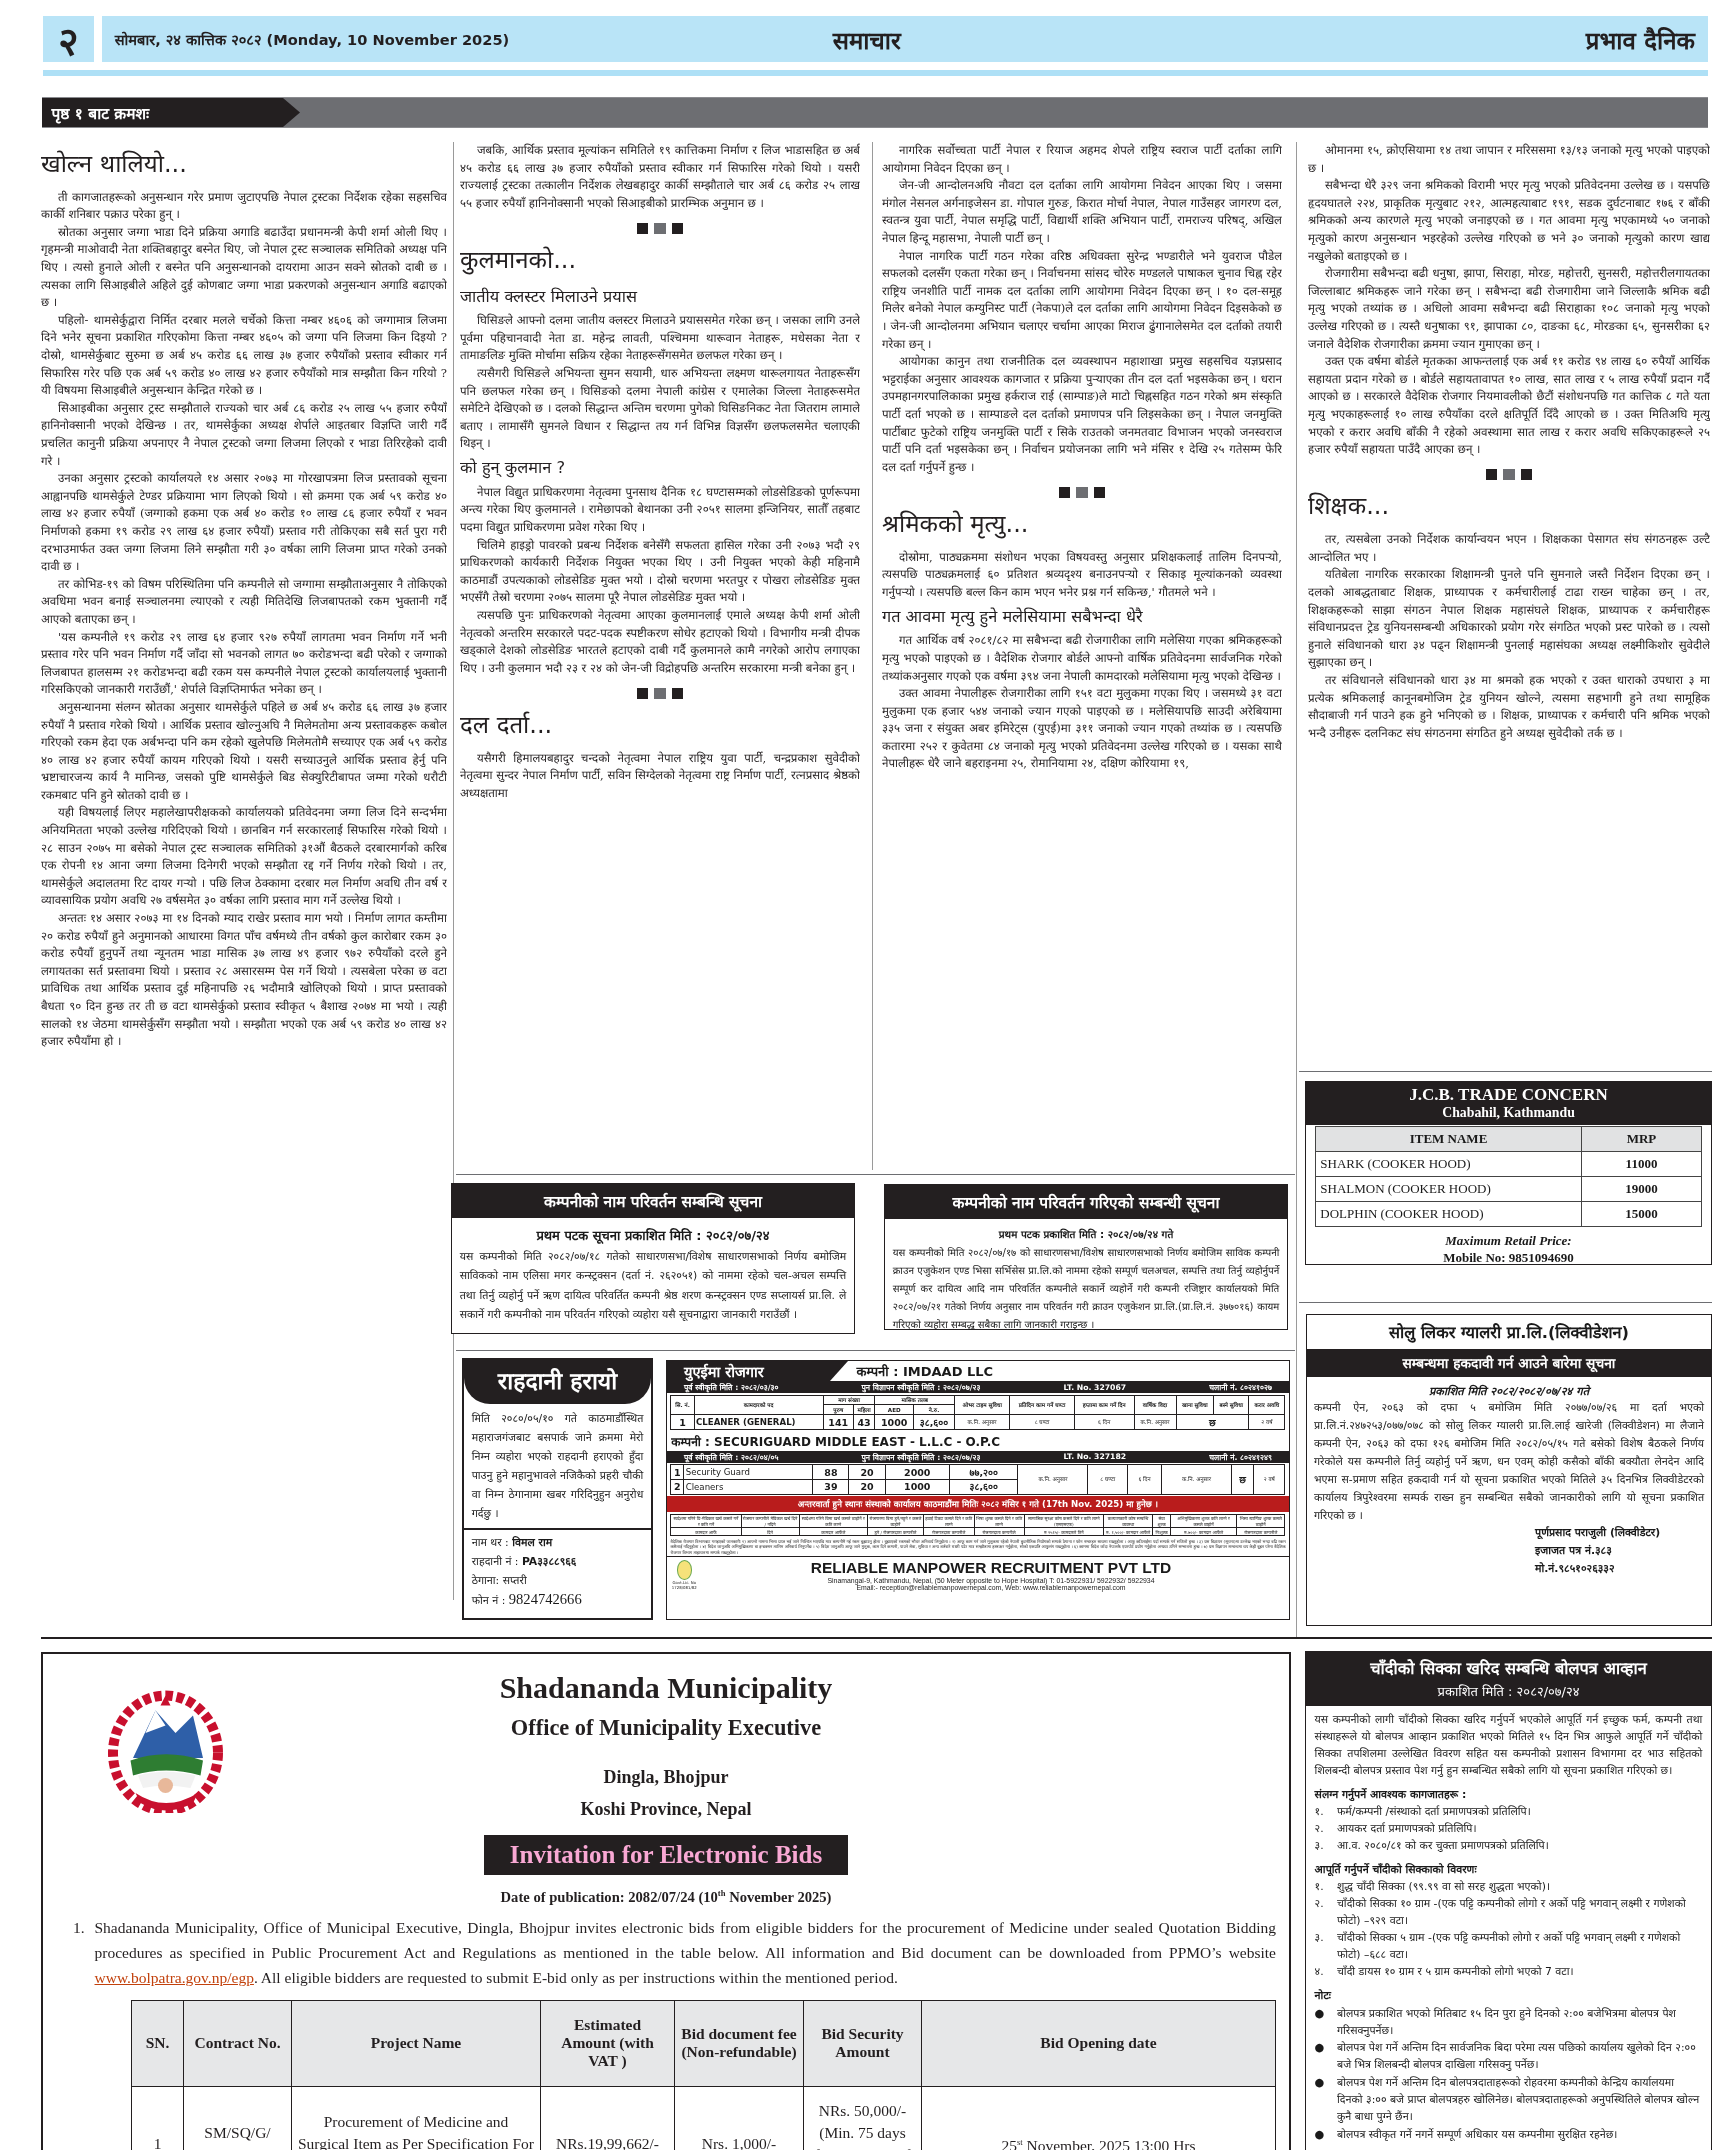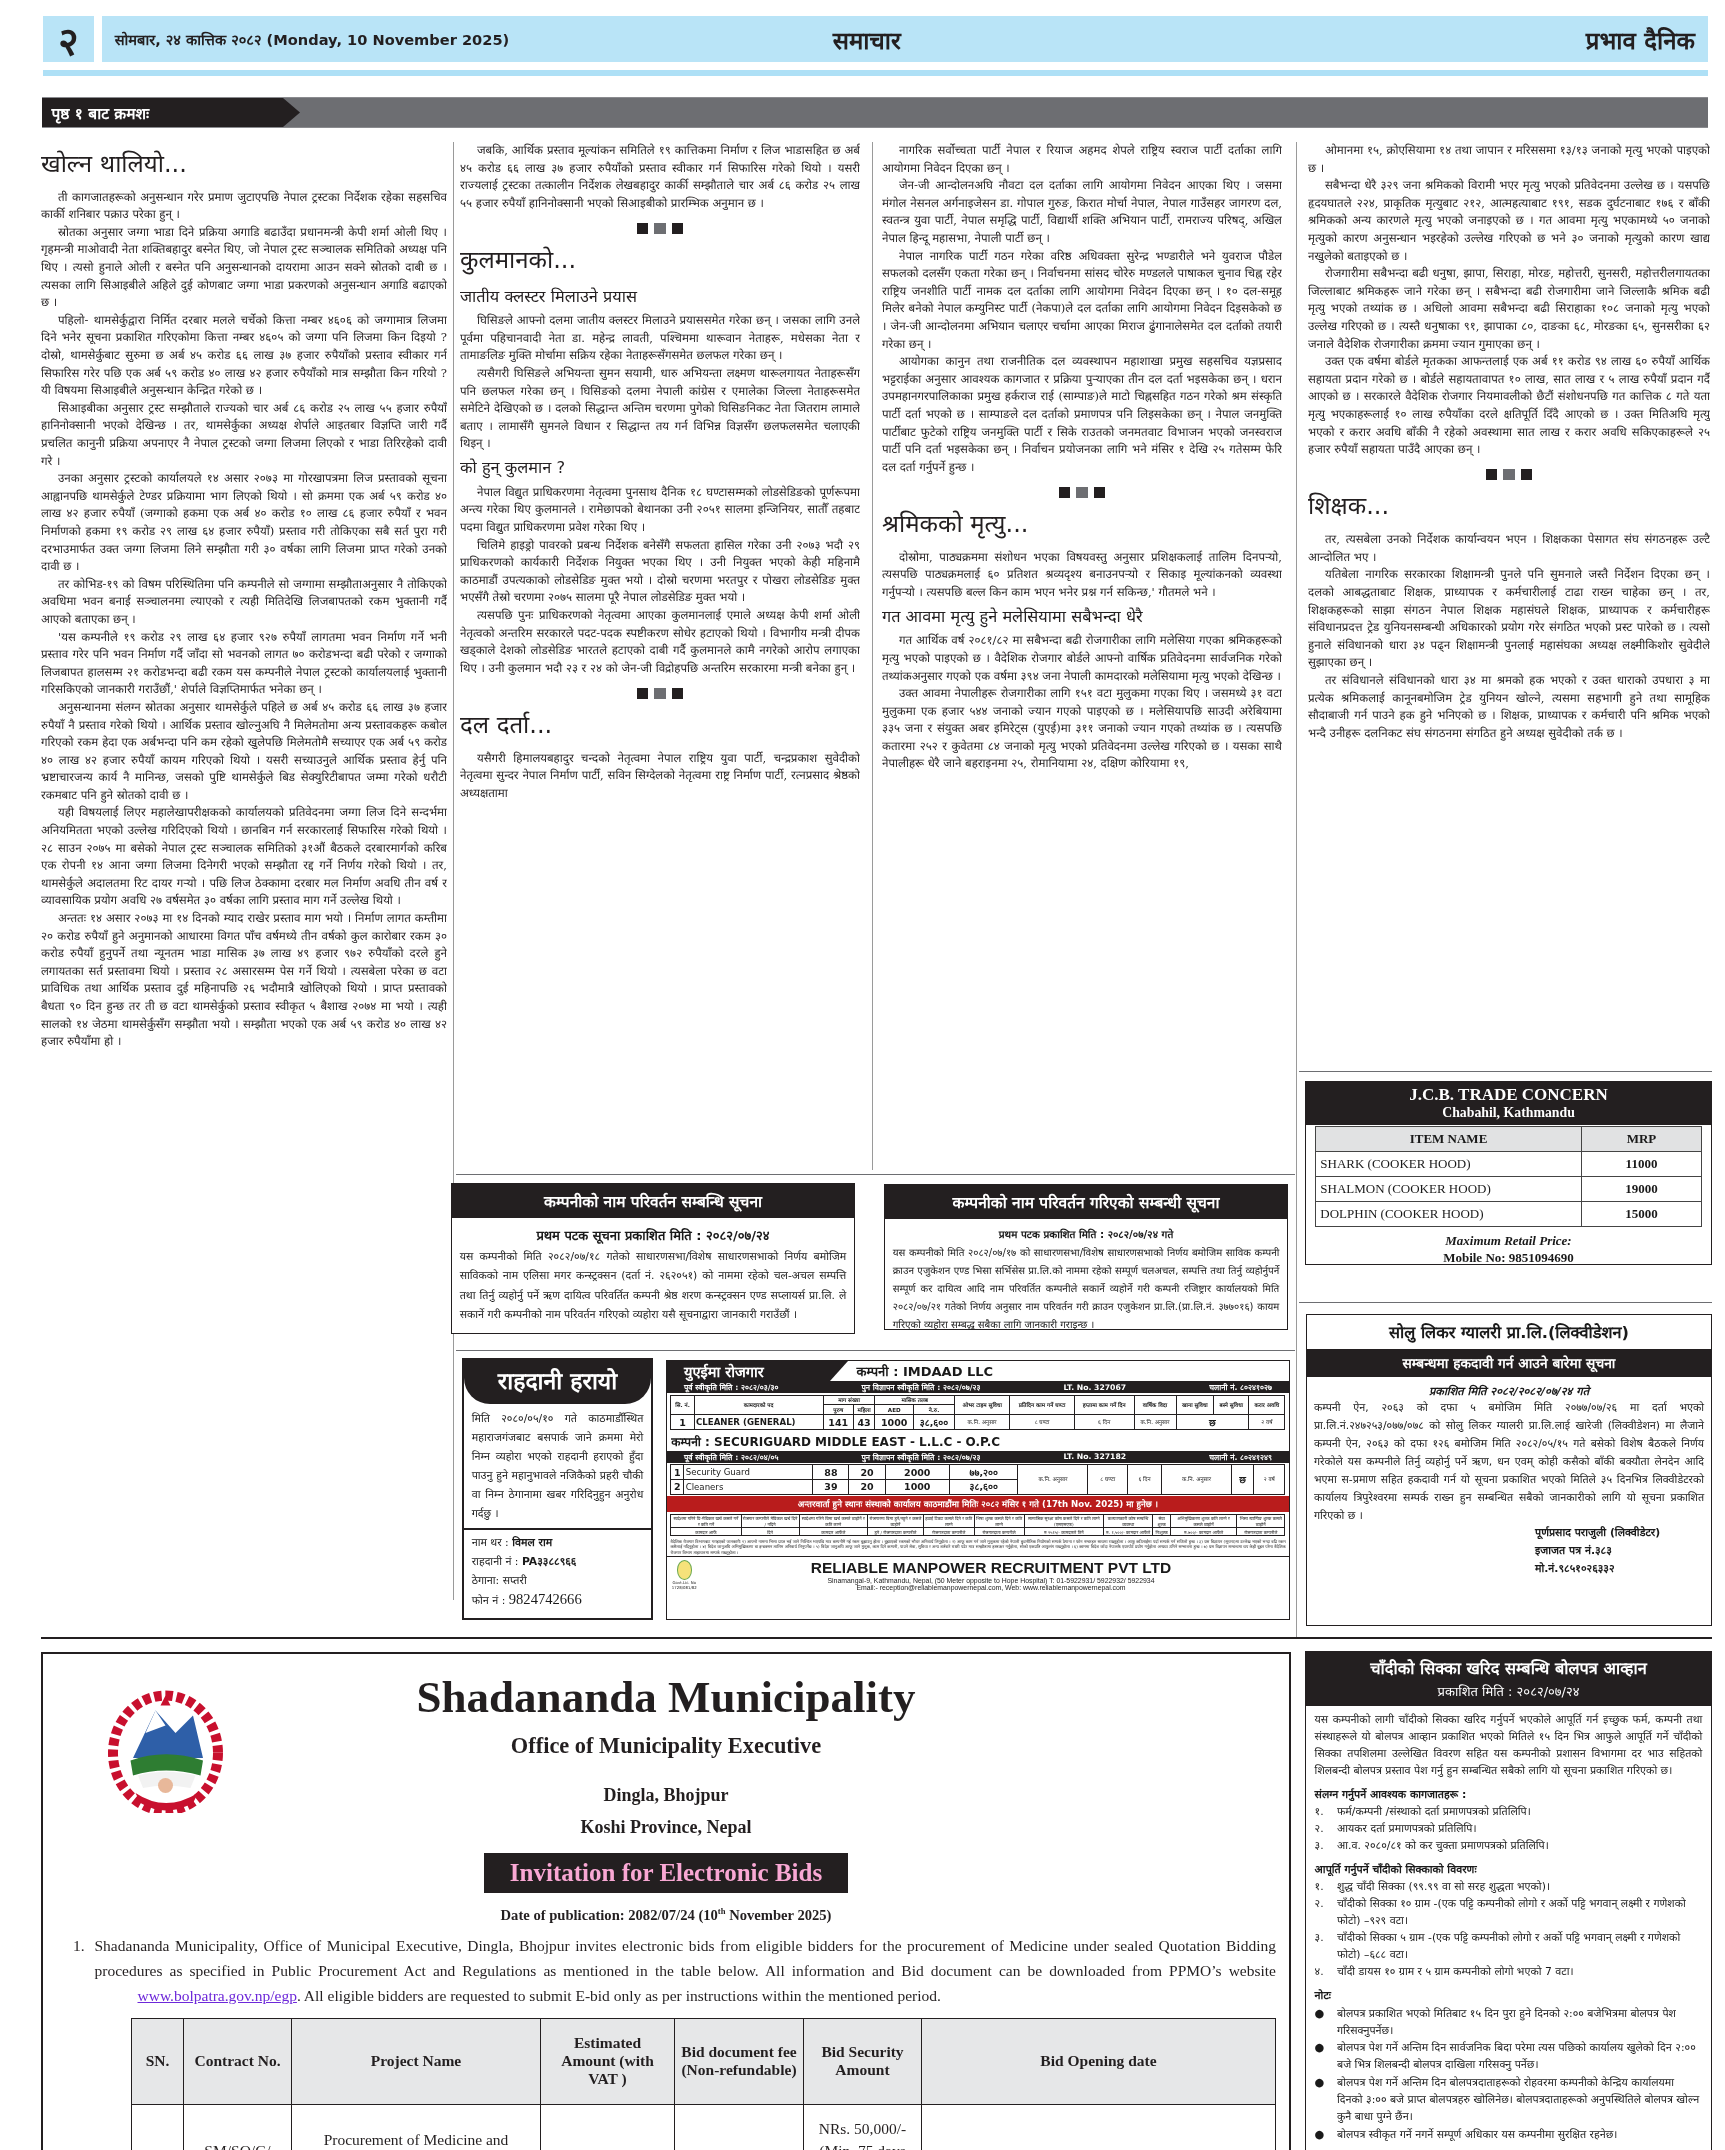--- a/index.html
+++ b/index.html
@@ -88,31 +88,31 @@
   .liq-title { text-align: center; font-size: 16.3px; font-weight: bold; padding: 6px 0; }
   .liq-sub { background: #231f20; color: #fff; text-align: center; font-size: 13.8px; font-weight: bold; padding: 4.3px 0; }
   .liq-date { text-align: center; font-style: italic; font-weight: bold; font-size: 11.2px; margin: 6px 0 1.7px; }
   .liq-body { font-size: 10.8px; line-height: 18px; padding: 0 6.9px; text-align: justify; }
   .liq-sign { font-size: 10.8px; line-height: 18px; font-weight: bold; margin-left: 228px; margin-top: -1.7px; }
 
   
   .muni { position: absolute; left: 41px; top: 1652px; width: 1250px; height: 695px; border: 2.6px solid #231f20; background: #fff; font-family: "Liberation Serif", serif; color: #231f20; }
   .muni-emblem { position: absolute; left: 60px; top: 34px; width: 125px; height: 125px; }
   .muni-head { text-align: center; }
-  .muni-title { font-size: 45px; font-weight: bold; margin-top: 17px; }
+  .muni-title { font-size: 30px; font-weight: bold; margin-top: 17px; }
   .muni-office { font-size: 22.4px; font-weight: bold; margin-top: 10.3px; }
   .muni-addr { font-size: 18px; font-weight: bold; margin-top: 26px; }
   .muni-prov { font-size: 18px; font-weight: bold; margin-top: 11.2px; }
   .muni-ifb { display: inline-block; background: #231f20; color: #f9a8d4; font-size: 25px; font-weight: bold; padding: 6px 26px; margin-top: 14.6px; }
   .muni-date { font-size: 14.6px; font-weight: bold; margin-top: 13px; }
   .muni-date sup { font-size: 8.6px; }
   .muni-list { margin: 8.6px 13px 0 30px; font-size: 15.5px; line-height: 25px; text-align: justify; }
   .muni-list .li { display: flex; }
   .muni-list .li .n { width: 21.5px; flex: none; }
-  .muni-list a { color: #6d28d9; text-decoration: underline; margin-left: 43px; }
+  .muni-list a { color: #c2410c; text-decoration: underline; }
   .muni-table { margin: 10.3px 13px 0 88px; width: 1181px; max-width: calc(100% - 101px); border-collapse: collapse; font-size: 15.5px; }
   .muni-table th { background: #e6e7e8; border: 0.9px solid #231f20; font-weight: bold; padding: 4.3px; height: 86px; }
   .muni-table td { border: 0.9px solid #231f20; text-align: center; padding: 4.3px; height: 116px; line-height: 22.4px; }
 
   
   .silver { position: absolute; left: 1305px; top: 1651px; width: 407px; height: 748px; border: 1.7px solid #231f20; background: #fff; }
   .silver-head { background: #231f20; color: #fff; text-align: center; padding: 5.2px 0 6px; }
   .silver-head .t1 { font-size: 16.3px; font-weight: bold; }
   .silver-head .t2 { font-size: 13px; margin-top: 2.6px; }
   .silver-body { padding: 5.2px 8.6px; font-size: 10.8px; line-height: 17px; }

